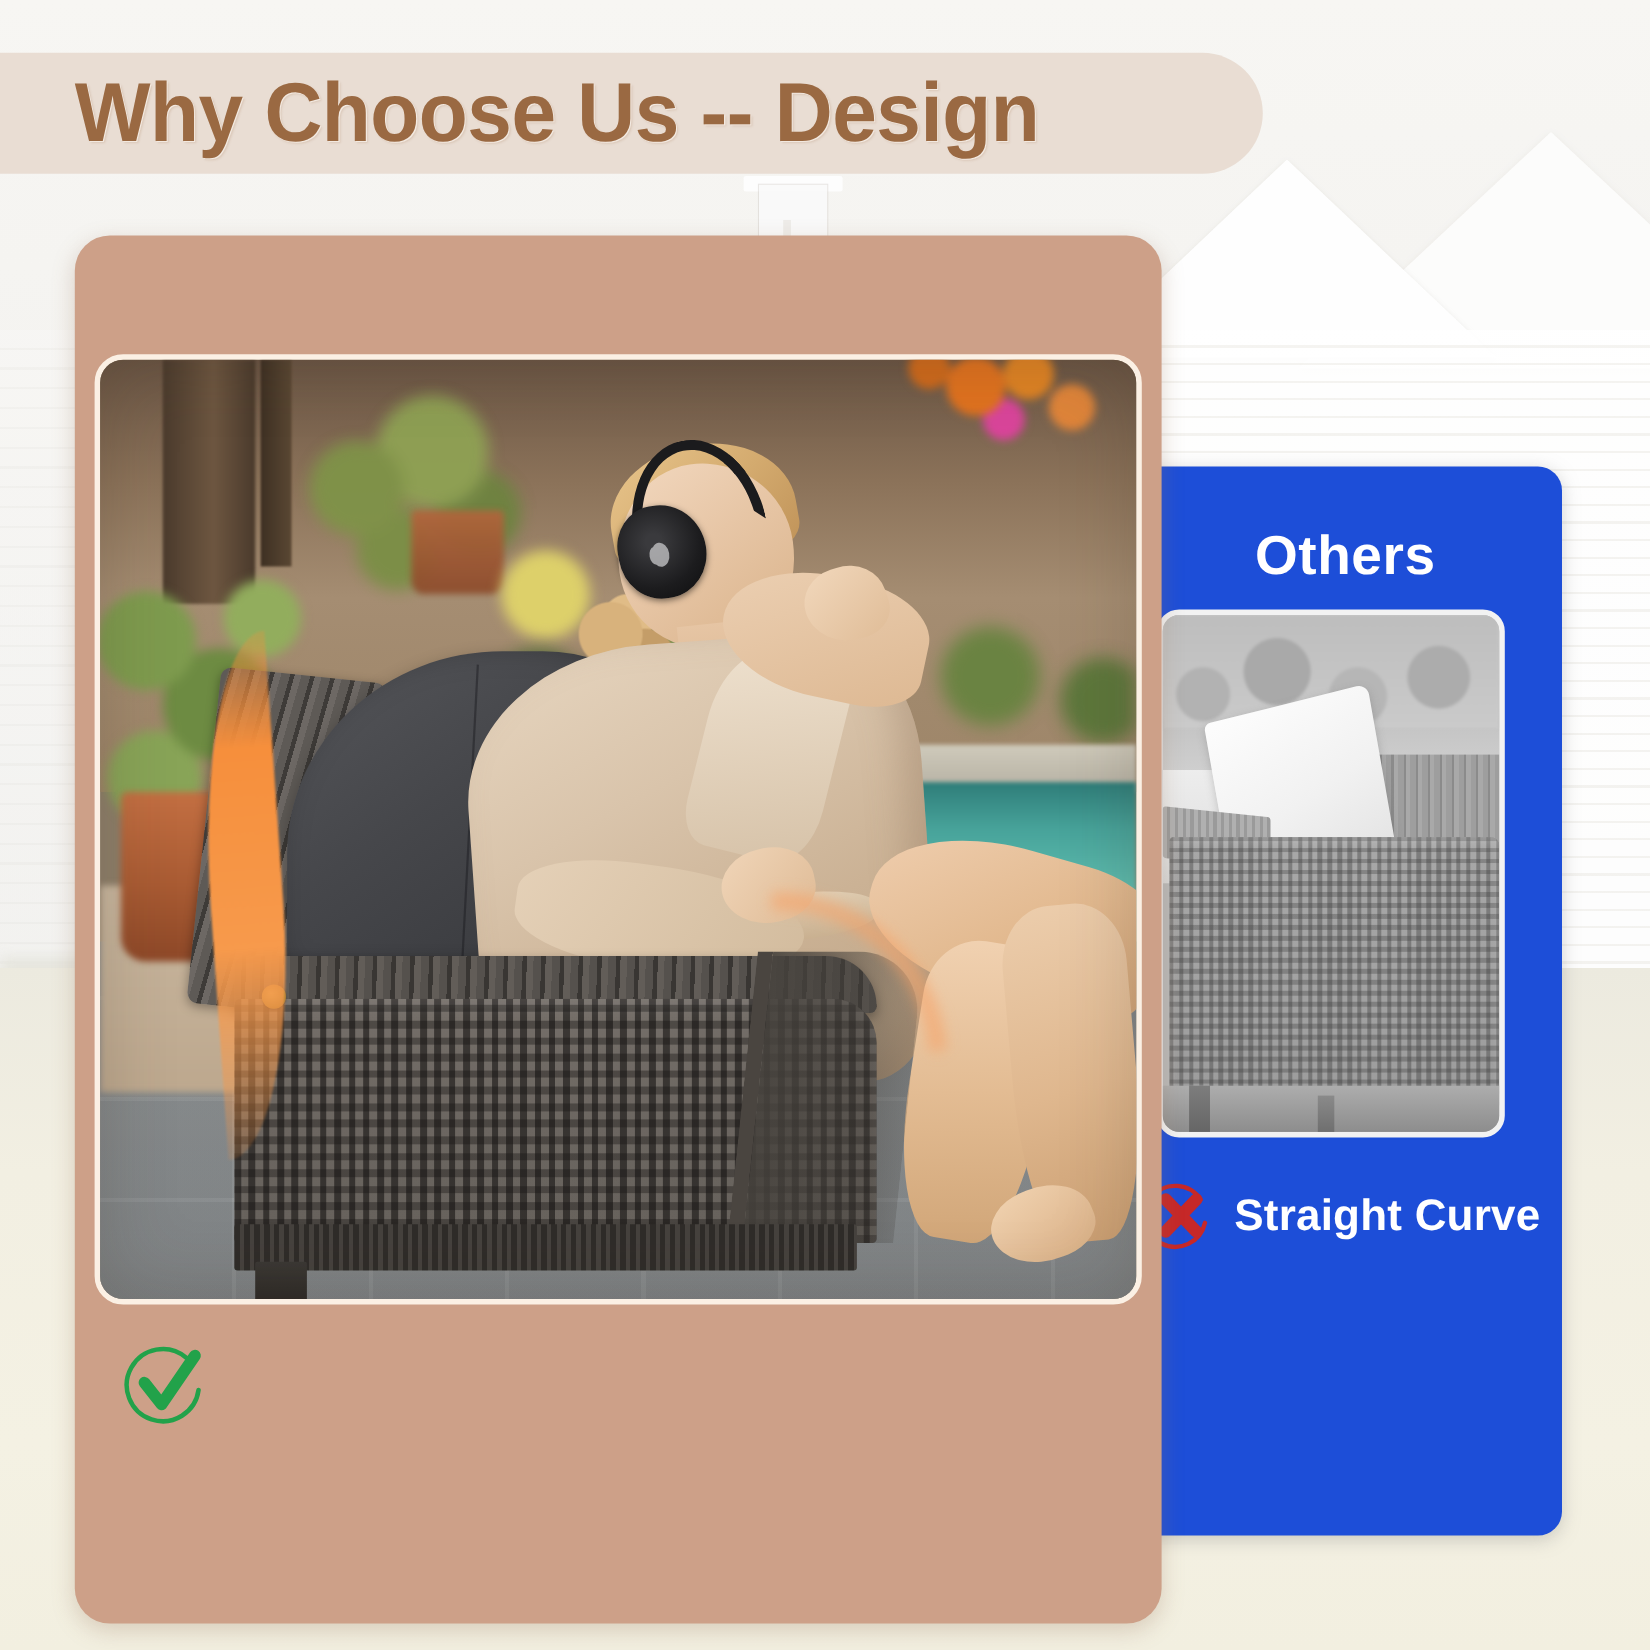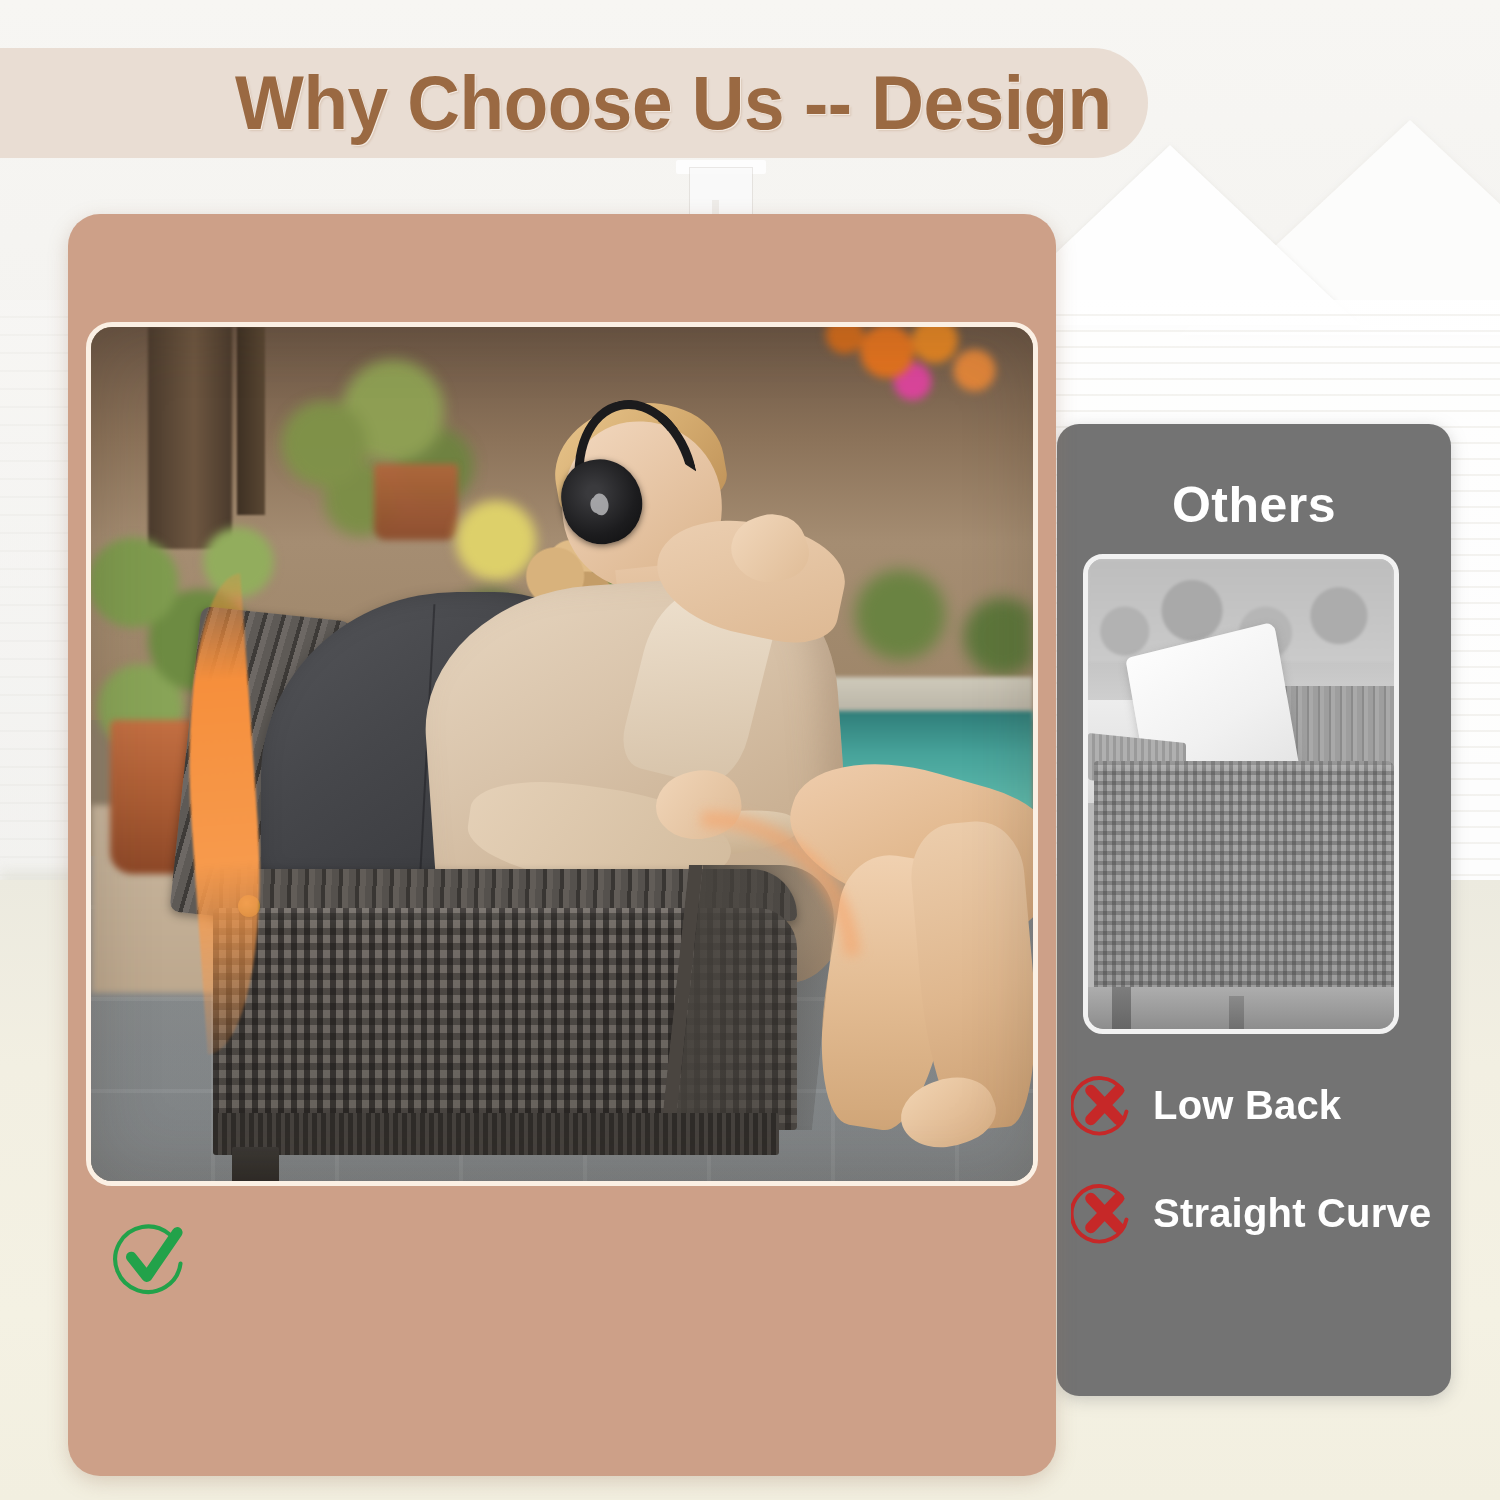--- a/index.html
+++ b/index.html
@@ -65,38 +65,38 @@
     position:absolute; left:712px; top:200px; width:7px; height:70px;
     background:#e9e7e3; opacity:.75;
   }
 
   
   #title-banner {
     position:absolute; left:0px; top:48px; width:1148px; height:110px;
     background:#e9ddd3;
     border-radius:0 55px 55px 0;
     z-index:3;
-    display:flex; align-items:center;justify-content:flex-end;
+    display:flex; align-items:center;
   }
   #title-text {
     font-size:76px; font-weight:700;
     color:#9a6942;
     letter-spacing:-0.5px;
     margin-left:68px;
     line-height:1;
     transform:scaleX(.96);
     transform-origin:left center;
     text-shadow:1px 1px 0 #f3e9e0, 2px 2px 2px rgba(154,105,66,.18);
     white-space:nowrap;
   }
 
   
   #others-panel {
-    position:absolute; left:1057px; top:424px; width:394px; height:972px;
-    background:#737373;
+    position:absolute; left:1026px; top:424px; width:394px; height:972px;
+    background:#1d4ed8;
     border-radius:22px;
     z-index:4;
     box-shadow:0 4px 16px rgba(130,130,130,.35);
   }
   #others-title {
     position:absolute; left:0; right:0; top:52px;
     text-align:center;
     font-size:50px; font-weight:600; color:#ffffff;
     letter-spacing:.5px;
   }
@@ -530,29 +530,20 @@
       <div class="op-arm"></div>
       <div class="op-seat"></div>
       <div class="op-floor"></div>
       <div class="op-leg"></div>
       <div class="op-leg2"></div>
     </div>
   </div>
 
   <div class="others-bullets">
 
-    <div class="bullet-row">
-      <span class="mark">
-        <svg viewBox="0 0 100 100">
-          <path d="M78 28 A42 42 0 1 0 84 60" fill="none" stroke="#c62828" stroke-width="6" stroke-linecap="round"></path>
-          <path d="M30 28 L72 72 M72 28 L30 72" fill="none" stroke="#c62828" stroke-width="17" stroke-linecap="round"></path>
-        </svg>
-      </span>
-      <span class="bullet-label">Low Back</span>
-    </div>
 
     <div class="bullet-row">
       <span class="mark">
         <svg viewBox="0 0 100 100">
           <path d="M78 28 A42 42 0 1 0 84 60" fill="none" stroke="#c62828" stroke-width="6" stroke-linecap="round"></path>
           <path d="M30 28 L72 72 M72 28 L30 72" fill="none" stroke="#c62828" stroke-width="17" stroke-linecap="round"></path>
         </svg>
       </span>
       <span class="bullet-label">Straight Curve</span>
     </div>

